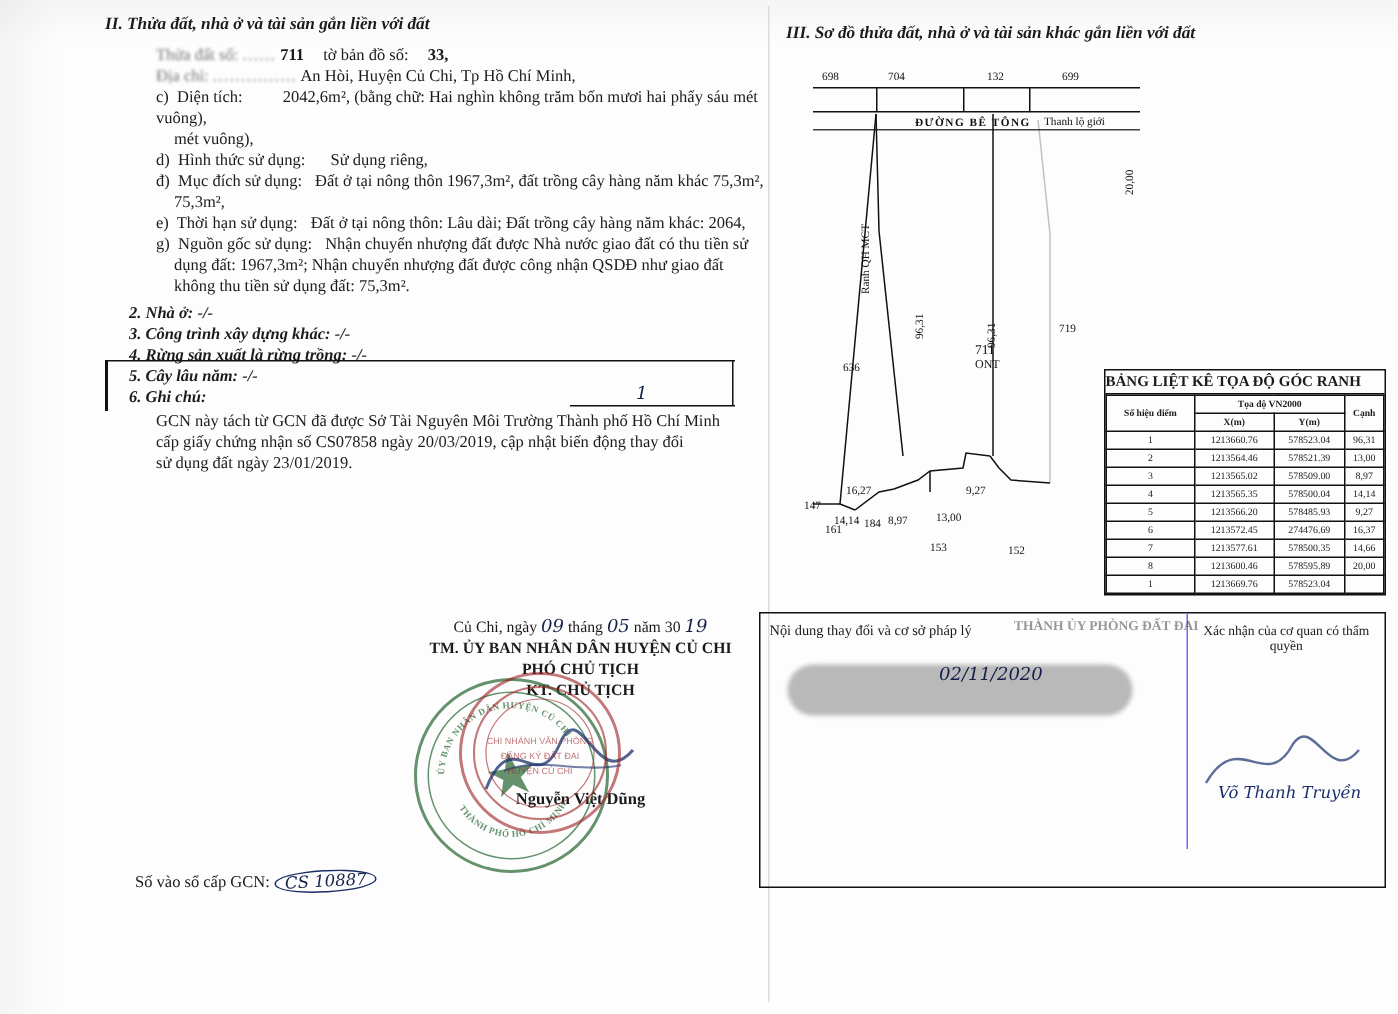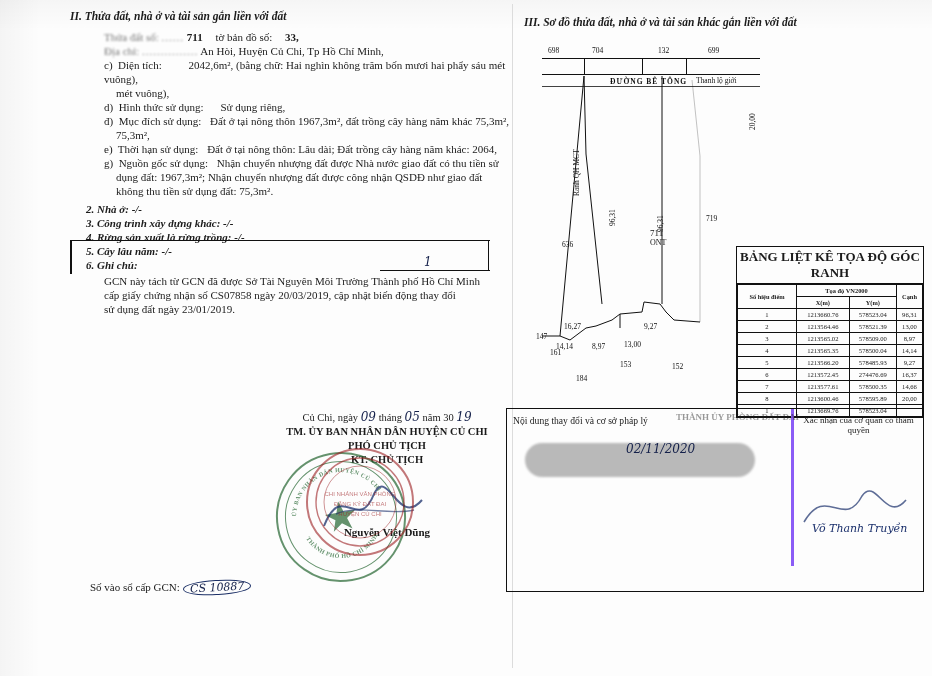--- a/index.html
+++ b/index.html
@@ -31,40 +31,40 @@
   #rtitle{position:absolute;left:524px;top:16px;font-size:11.5px;font-weight:bold;font-style:italic;}
 
   
   #map{position:absolute;left:524px;top:36px;width:260px;height:360px;}
   .mtxt{position:absolute;font-size:7.5px;font-family:"Liberation Serif",serif;color:#111;}
   .mtxt.b{font-weight:bold;}
   .rot90{transform:rotate(-90deg);transform-origin:left top;white-space:nowrap;}
 
   
   #coord{position:absolute;left:736px;top:246px;width:186px;border:1px solid #111;}
-  #coord .cap{text-align:center;font-size:13px;font-weight:bold;border-bottom:1px solid #111;padding:2px 0;}
+  #coord .cap{text-align:left;font-size:10px;font-weight:bold;border-bottom:1px solid #111;padding:2px 0;}
   #coord table{border-collapse:collapse;width:100%;font-size:6.6px;}
   #coord th,#coord td{border:1px solid #111;text-align:center;padding:1px 0;line-height:9px;}
   #coord th{font-weight:bold;font-size:6.4px;}
 
   
   #sig{position:absolute;left:262px;top:410px;width:250px;text-align:center;font-size:10.5px;line-height:14px;}
   #sig .nm{font-weight:bold;font-size:11px;margin-top:58px;}
   #stamp{position:absolute;left:276px;top:452px;width:126px;height:126px;border:2.5px solid #2b6a37;border-radius:50%;
          opacity:.72;transform:rotate(-10deg);}
   #stamp .ring{position:absolute;inset:7px;border:1px solid #2b6a37;border-radius:50%;}
   #stamp .st-t{position:absolute;left:0;top:0;width:126px;height:126px;}
   #stamp .star{position:absolute;left:50%;top:50%;transform:translate(-50%,-50%);font-size:40px;color:#2b6a37;line-height:1;}
   .stamptxt{font-size:6px;color:#2b6a37;font-weight:bold;letter-spacing:.4px;}
 
   
   #iv{position:absolute;left:506px;top:408px;width:416px;height:182px;border:1px solid #111;}
   #iv .ivhead{text-align:center;font-weight:bold;font-style:italic;font-size:10px;border-bottom:1px solid #111;padding:3px 0;}
   #iv .ivcols{display:flex;height:157px;}
-  #iv .c1{width:272px;border-right:3px solid #8b5cf6;padding:6px 6px;font-size:9.6px;position:relative;}
+  #iv .c1{width:272px;border-right:1px solid #8b5cf6;padding:6px 6px;font-size:9.6px;position:relative;}
   #iv .c2{flex:1;padding:6px 4px;font-size:9px;text-align:center;position:relative;}
   #redact{position:absolute;left:18px;top:34px;width:230px;height:34px;background:#b9b9b9;border-radius:17px;filter:blur(1.3px);}
   #rstamp{position:absolute;left:306px;top:448px;width:104px;height:104px;border:2px solid #9c1f22;border-radius:50%;opacity:.6;}
 
   #gcnnum{position:absolute;left:90px;top:580px;font-size:11px;}
   .circ{display:inline-block;border:1.4px solid #1b2f66;border-radius:48%;padding:0 6px;transform:rotate(-3deg);}
   .dline{position:absolute;background:#111;}
 </style>
 </head>
 <body>
@@ -199,21 +199,21 @@
     <div class="mtxt rot90" style="left:48px;top:160px;">Ranh QH MCT</div>
     <div class="mtxt rot90" style="left:84px;top:190px;">96,31</div>
     <div class="mtxt rot90" style="left:132px;top:196px;">96,31</div>
     <div class="mtxt rot90" style="left:224px;top:94px;">20,00</div>
 
     <div class="mtxt" style="left:126px;top:192px;font-size:9px;">711</div>
     <div class="mtxt" style="left:126px;top:202px;font-size:8px;">ONT</div>
 
     <div class="mtxt" style="left:182px;top:178px;">719</div>
     <div class="mtxt" style="left:38px;top:204px;">636</div>
-    <div class="mtxt" style="left:52px;top:338px;">184</div>
+    <div class="mtxt" style="left:52px;top:308px;">184</div>
     <div class="mtxt" style="left:96px;top:324px;">153</div>
     <div class="mtxt" style="left:148px;top:326px;">152</div>
     <div class="mtxt" style="left:12px;top:296px;">147</div>
     <div class="mtxt" style="left:26px;top:312px;">161</div>
 
     <div class="mtxt" style="left:40px;top:286px;">16,27</div>
     <div class="mtxt" style="left:32px;top:306px;">14,14</div>
     <div class="mtxt" style="left:68px;top:306px;">8,97</div>
     <div class="mtxt" style="left:100px;top:304px;">13,00</div>
     <div class="mtxt" style="left:120px;top:286px;">9,27</div>

